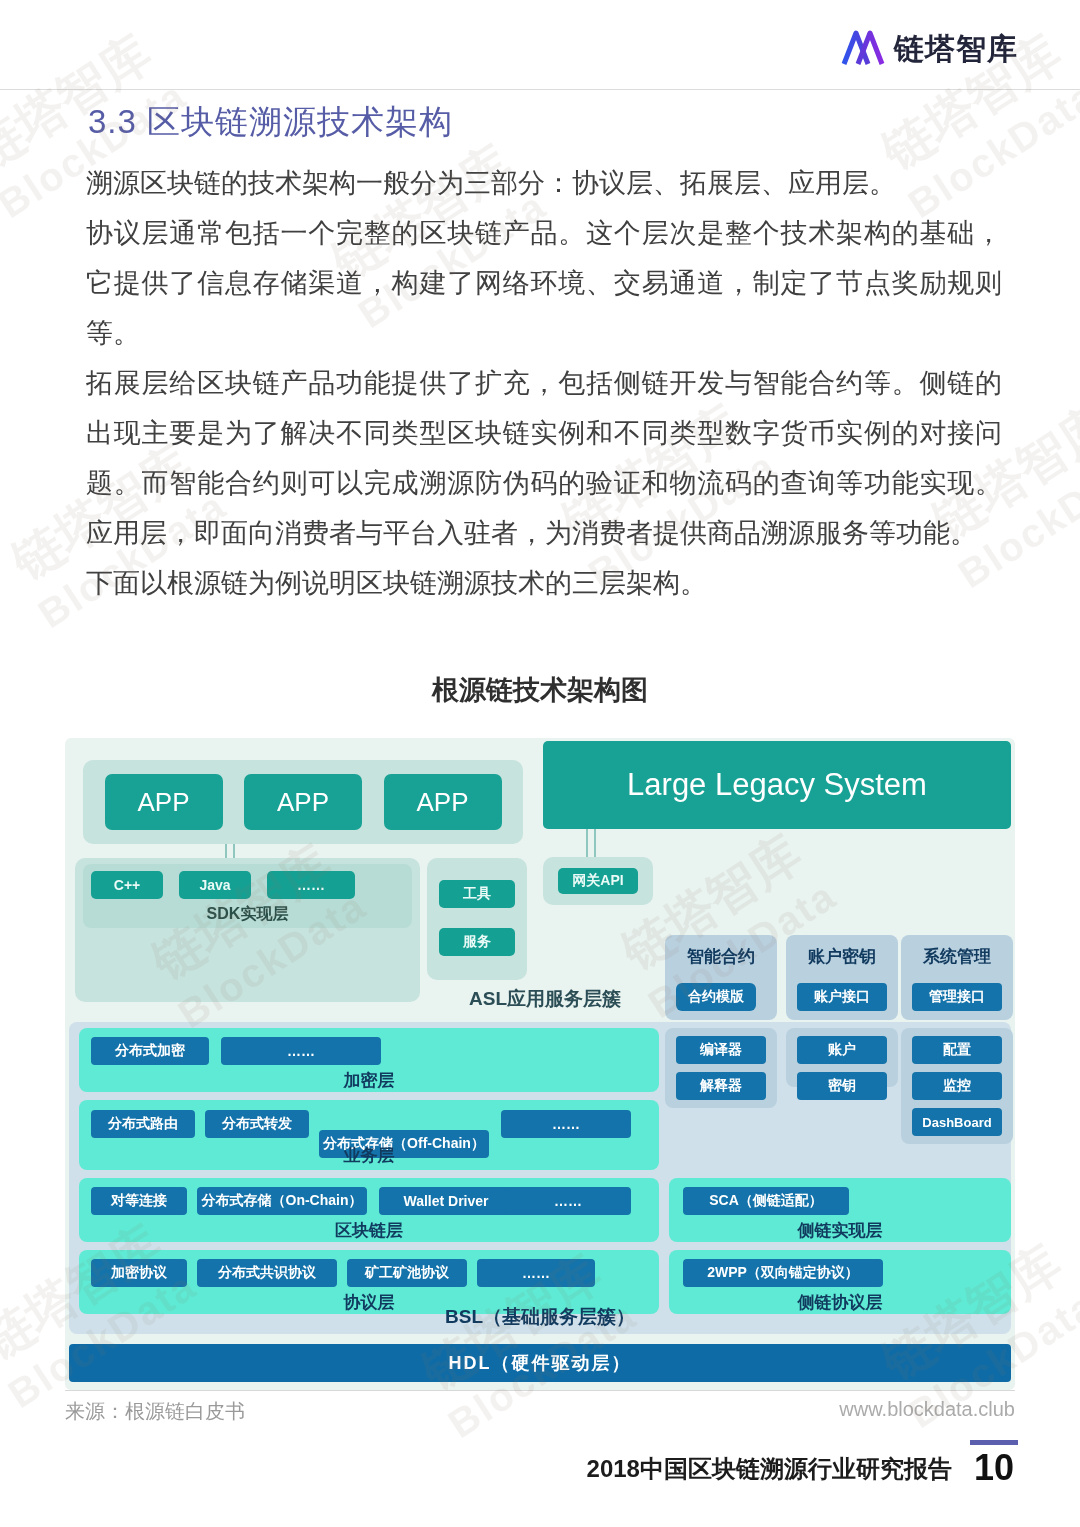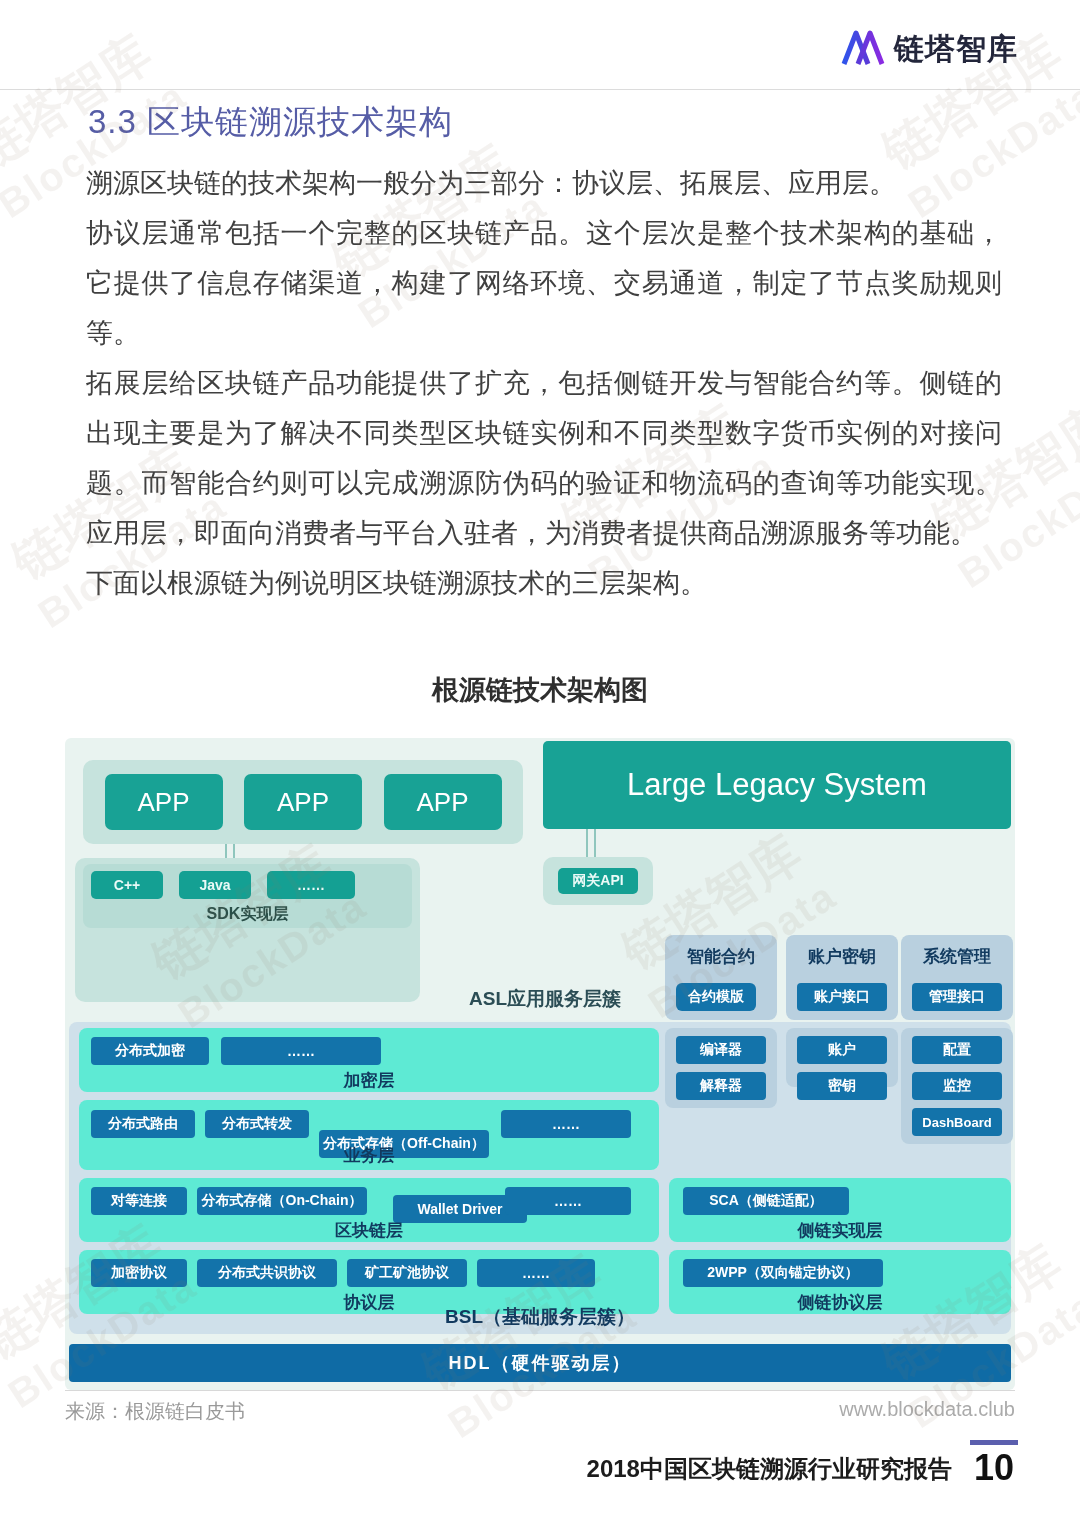--- a/index.html
+++ b/index.html
@@ -107,20 +107,24 @@
 
     <div class="grp" style="left:10px;top:120px;width:345px;height:144px;">
       <div class="panel" style="left:8px;top:6px;width:329px;height:64px;">
         <div class="smbox" style="left:8px;top:7px;width:72px;">C++</div>
         <div class="smbox" style="left:96px;top:7px;width:72px;">Java</div>
         <div class="smbox" style="left:184px;top:7px;width:88px;">……</div>
         <div class="grp-label" style="left:0;top:40px;width:100%;">SDK实现层</div>
       </div>
     </div>
 
+    <div class="grp" style="left:362px;top:120px;width:100px;height:122px;">
+      <div class="smbox" style="left:12px;top:22px;width:76px;">工具</div>
+      <div class="smbox" style="left:12px;top:70px;width:76px;">服务</div>
+    </div>
 
     <div class="grp" style="left:478px;top:119px;width:110px;height:48px;">
       <div class="smbox" style="left:15px;top:11px;width:80px;height:26px;">网关API</div>
     </div>
 
     <div class="big-label" style="left:390px;top:248px;width:180px;">ASL应用服务层簇</div>
 
     <div class="bsl"></div>
 
     <div class="col" style="left:600px;top:197px;width:112px;height:85px;">
@@ -158,21 +162,21 @@
     <div class="row" style="left:14px;top:362px;width:580px;height:70px;">
       <div class="bluebox" style="left:12px;top:10px;width:104px;">分布式路由</div>
       <div class="bluebox" style="left:126px;top:10px;width:104px;">分布式转发</div>
       <div class="bluebox" style="left:240px;top:10px;width:170px;margin-top:20px;">分布式存储（Off-Chain）</div>
       <div class="bluebox" style="left:422px;top:10px;width:130px;">……</div>
       <div class="row-label" style="top:44px;">业务层</div>
     </div>
     <div class="row" style="left:14px;top:440px;width:580px;height:64px;">
       <div class="bluebox" style="left:12px;top:9px;width:96px;">对等连接</div>
       <div class="bluebox" style="left:118px;top:9px;width:170px;">分布式存储（On-Chain）</div>
-      <div class="bluebox" style="left:314px;top:9px;width:134px;margin-top:8px;">Wallet Driver</div>
+      <div class="bluebox" style="left:300px;top:9px;width:134px;">Wallet Driver</div>
       <div class="bluebox" style="left:426px;top:9px;width:126px;">……</div>
       <div class="row-label" style="top:41px;">区块链层</div>
     </div>
     <div class="row" style="left:14px;top:512px;width:580px;height:64px;">
       <div class="bluebox" style="left:12px;top:9px;width:96px;">加密协议</div>
       <div class="bluebox" style="left:118px;top:9px;width:140px;">分布式共识协议</div>
       <div class="bluebox" style="left:268px;top:9px;width:120px;">矿工矿池协议</div>
       <div class="bluebox" style="left:398px;top:9px;width:118px;">……</div>
       <div class="row-label" style="top:41px;">协议层</div>
     </div>

